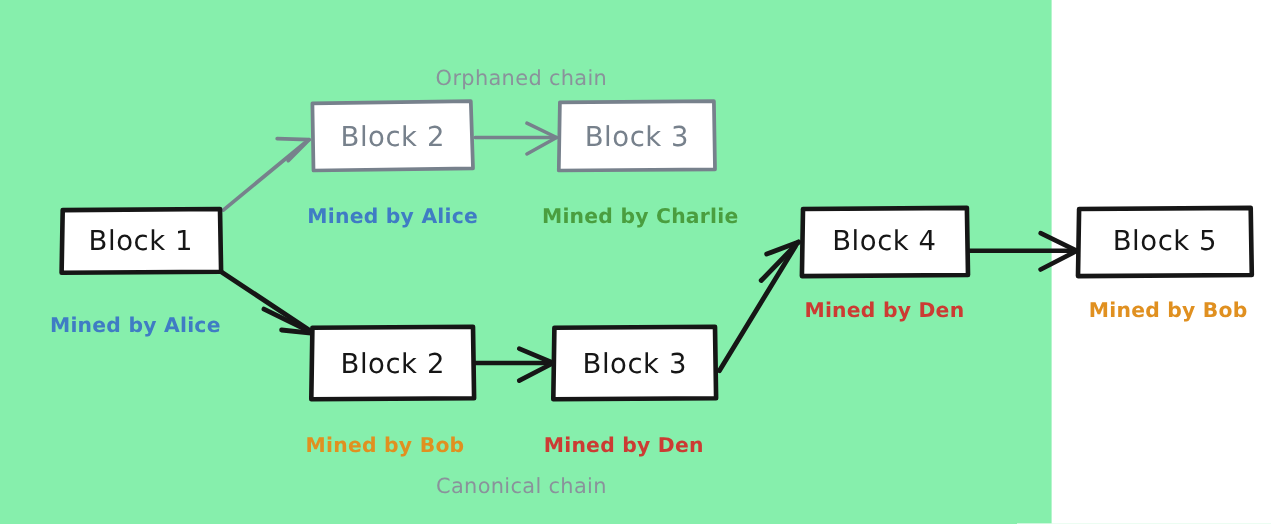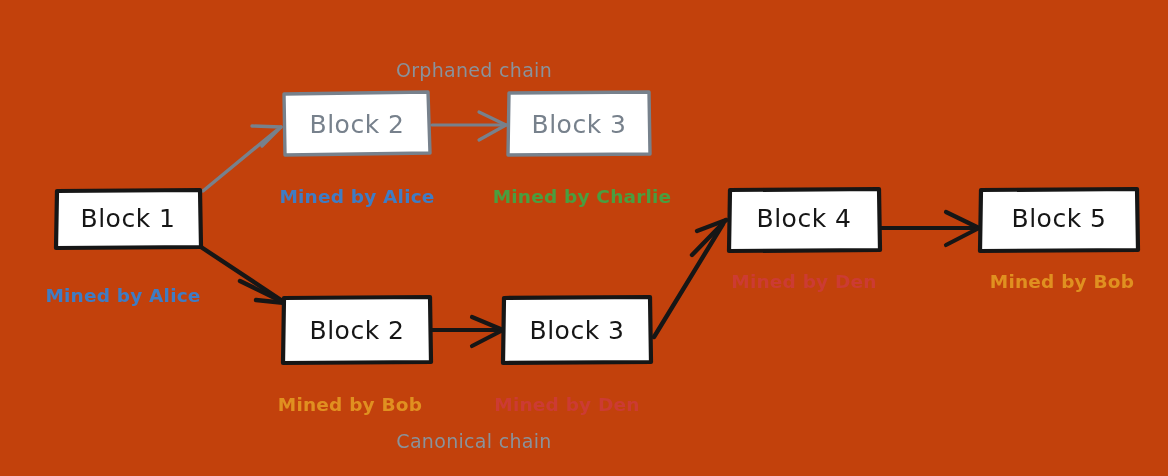--- a/index.html
+++ b/index.html
@@ -8,23 +8,23 @@
     background: #ffffff;
   }
   body {
     width: 1168px;
     height: 476px;
     font-family: "DejaVu Sans", sans-serif;
     overflow: hidden;
   }
   #diagram-root {
     position: relative;
-    width: 1168px;
+    width: 956px;
     height: 476px;
-    background: #c2410c;
+    background: #86efac;
   }
   svg.canvas {
     position: absolute;
     top: 0;
     left: 0;
     width: 1168px;
     height: 476px;
   }
   .block-label {
     font-family: "DejaVu Sans", sans-serif;

